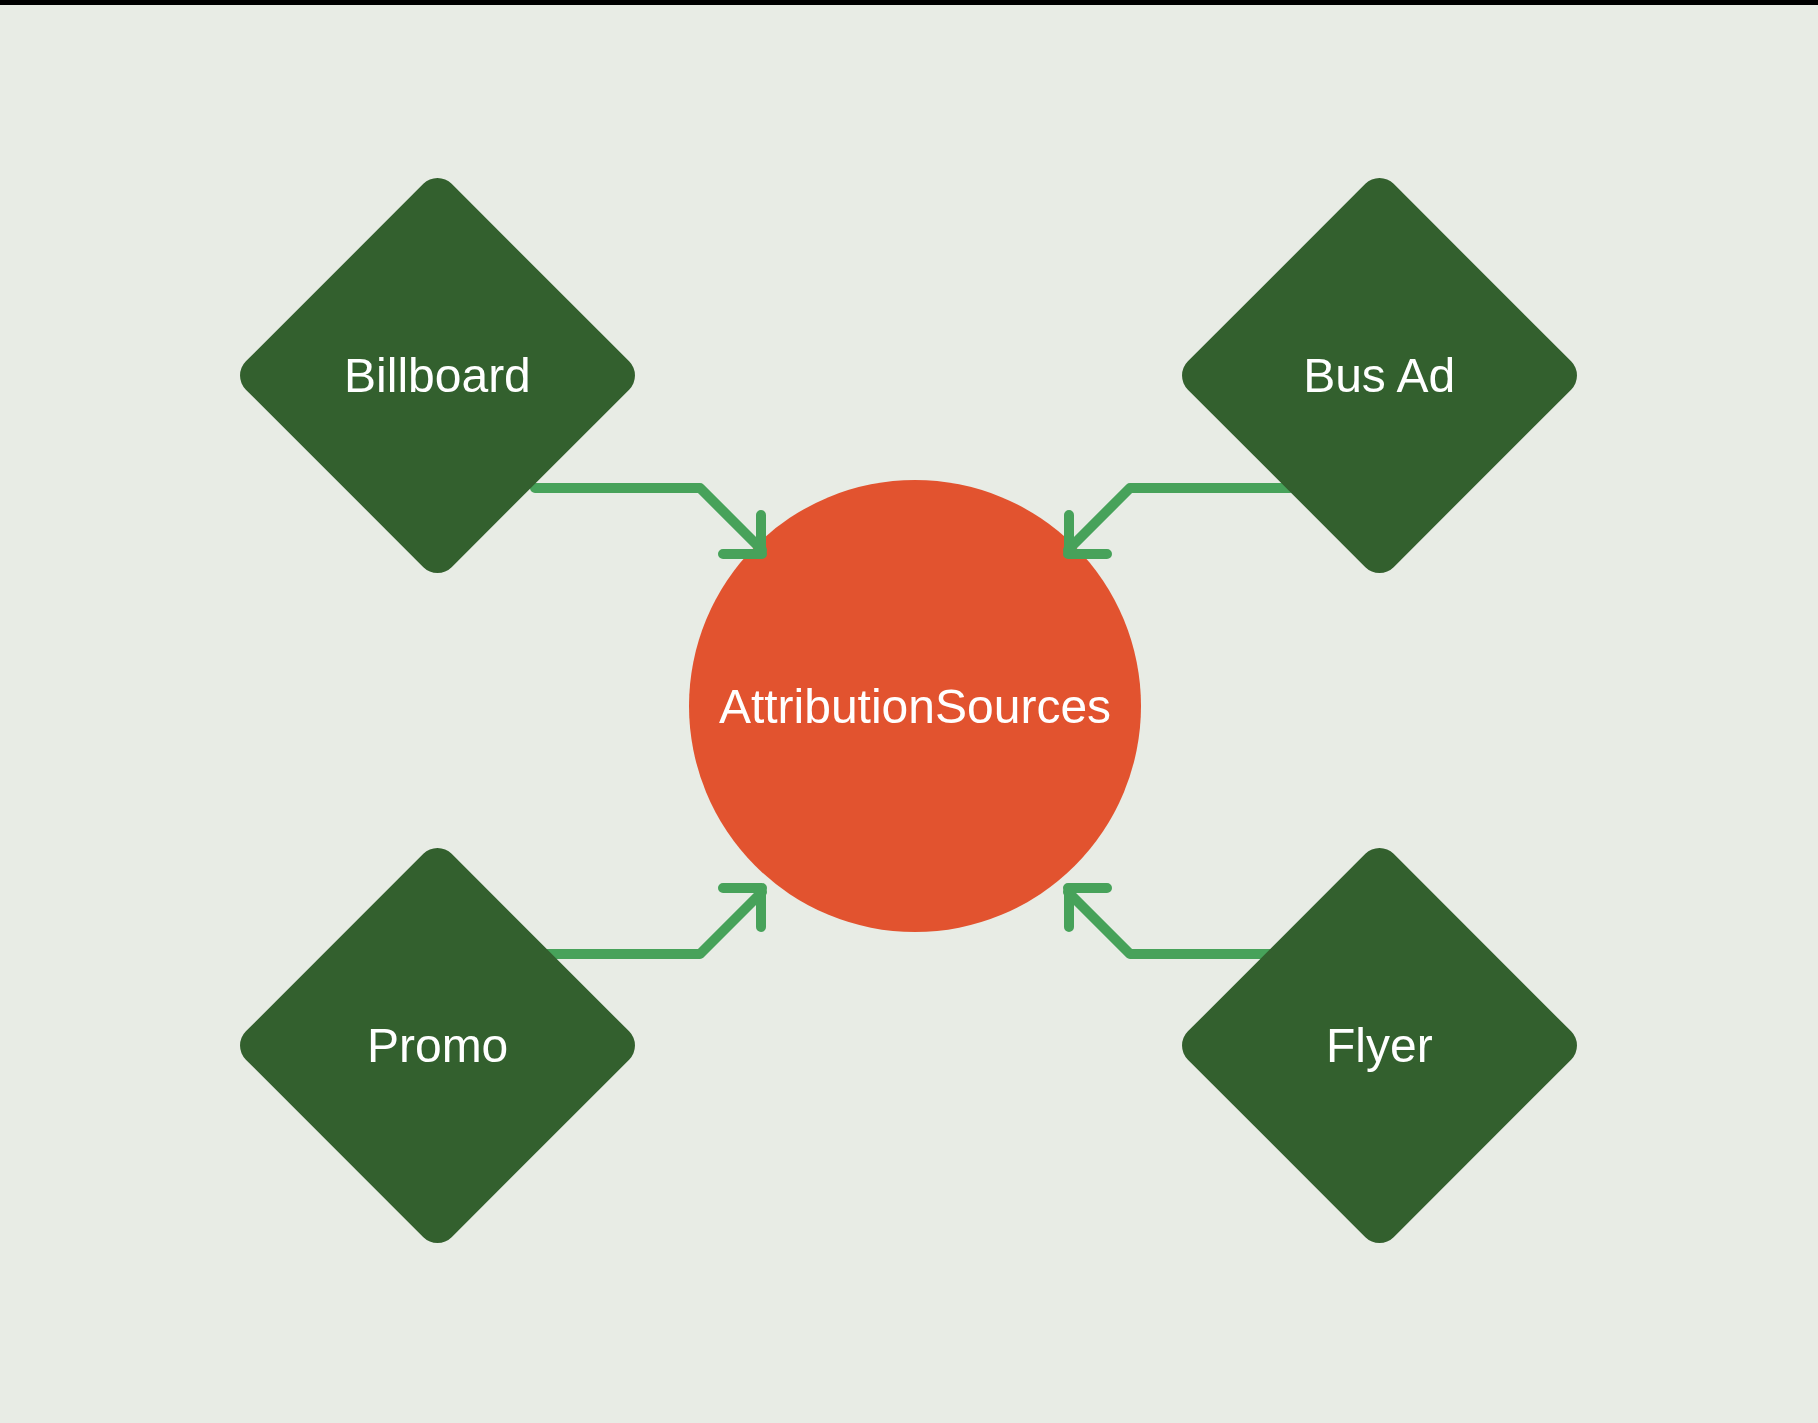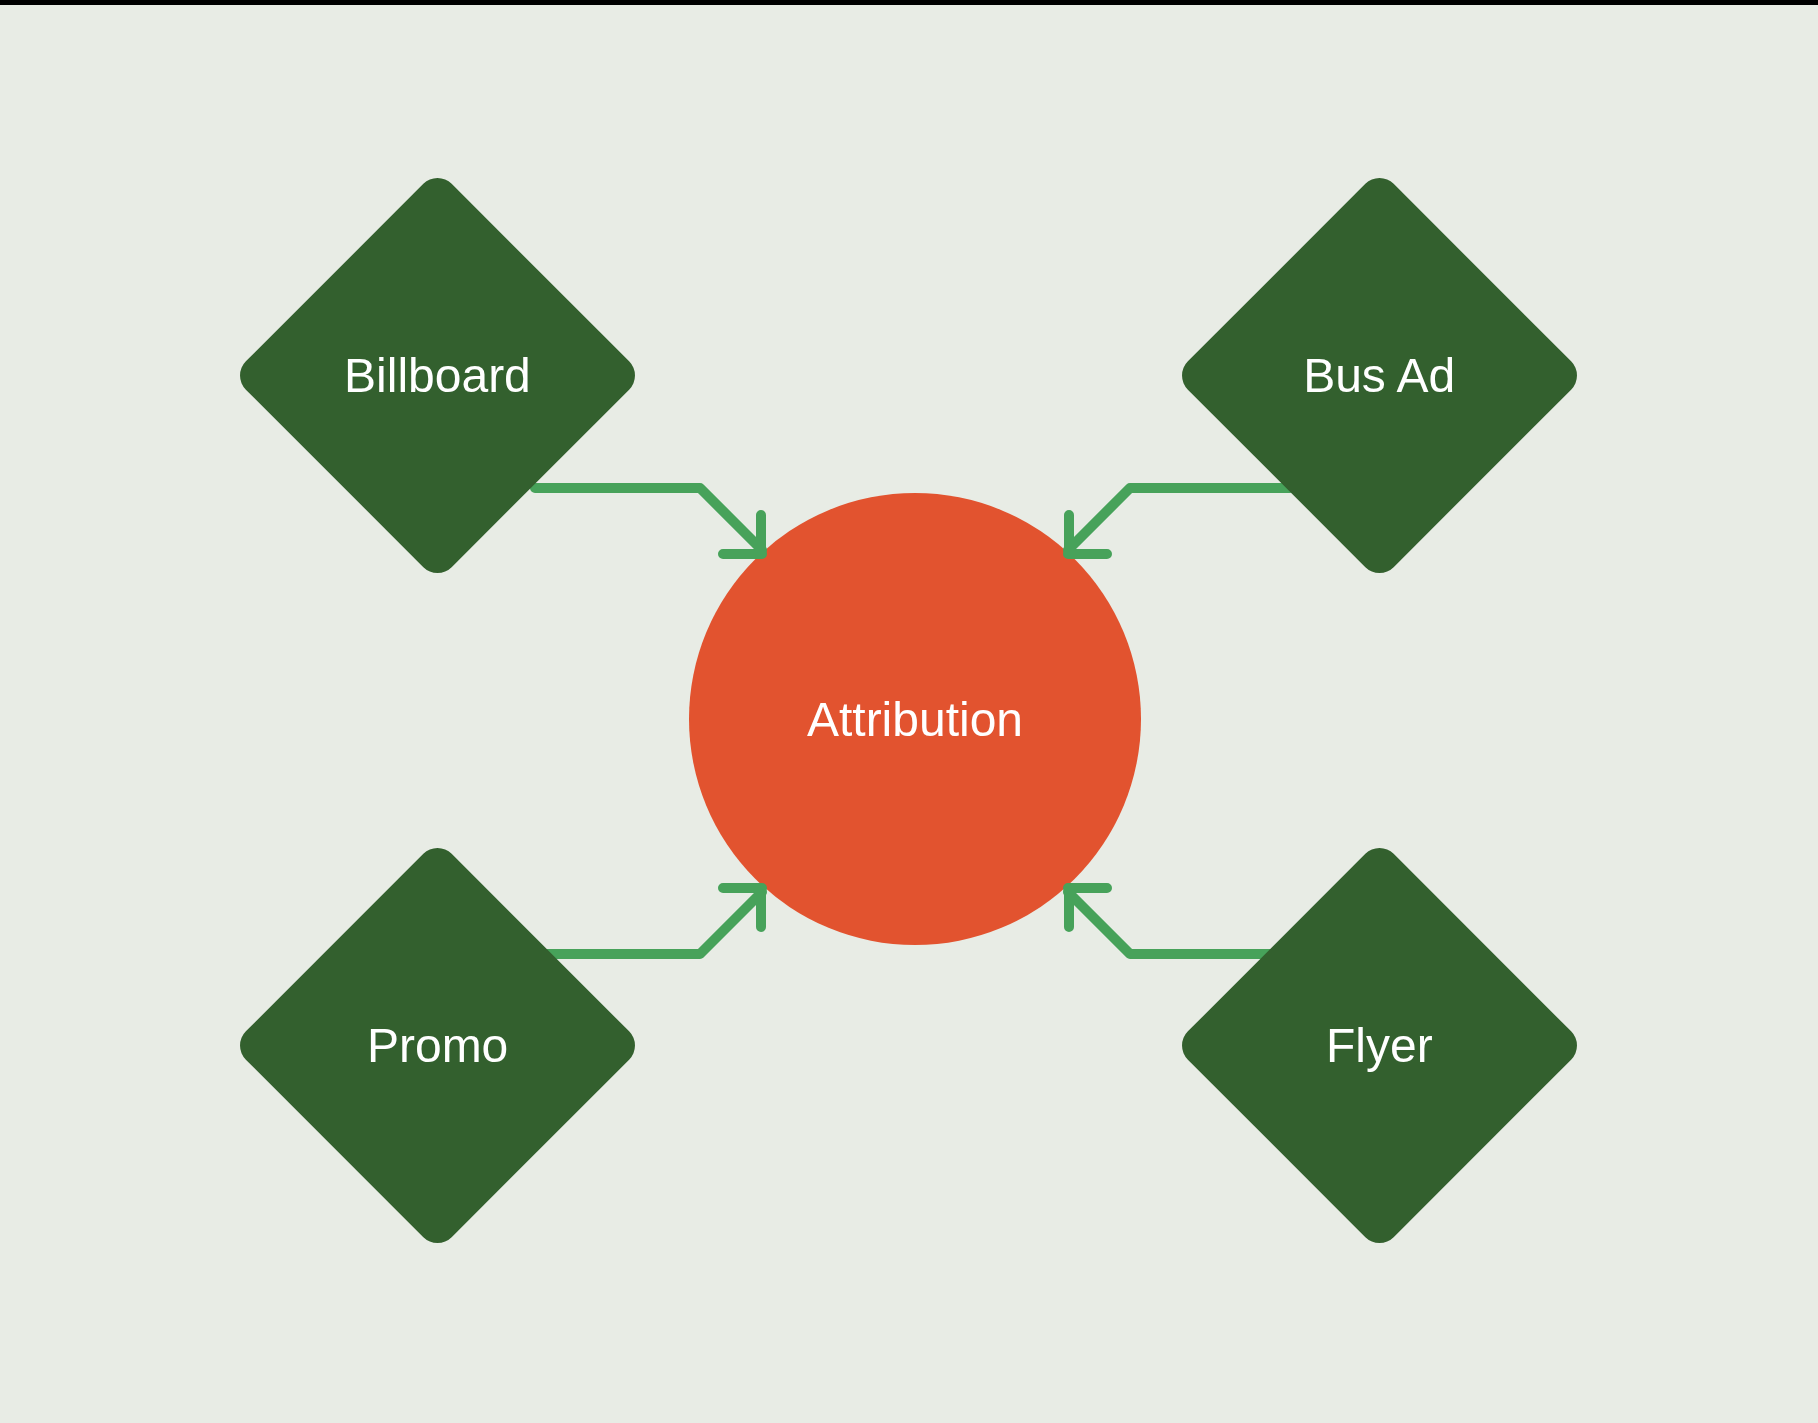--- a/index.html
+++ b/index.html
@@ -18,21 +18,21 @@
     overflow:hidden;
     font-family:"Liberation Sans","DejaVu Sans",sans-serif;
   }
   .top-bar{
     position:absolute;left:0;top:0;width:1818px;height:5px;
     background:var(--bar-black);
   }
   
   .circle{
     position:absolute;
-    left:689px;top:493px;width:452px;height:452px;
+    left:689px;top:480px;width:452px;height:452px;
     border-radius:50%;
     background:var(--center-orange);
     display:flex;flex-direction:row;
     align-items:center;justify-content:center;
     color:var(--label-white);
     font-size:48px;line-height:77px;font-weight:500;
     text-align:center;
   }
   
   svg.arrows{position:absolute;left:0;top:0;width:1818px;height:1423px;}
@@ -65,20 +65,21 @@
 </style>
 </head>
 <body>
 
 <div class="canvas">
 
   <div class="top-bar"></div>
 
   <div class="circle">
     <span>Attribution</span>
+    <span>Sources</span>
   </div>
 
   <svg class="arrows" viewBox="0 0 1818 1423" aria-hidden="true">
     <g>
       <path d="M535 488 H700 L762 550"></path>
       <path d="M723 554 H762 M761 515 V554"></path>
     </g>
     <g>
       <path d="M1290 488 H1130 L1068 550"></path>
       <path d="M1107 554 H1068 M1069 515 V554"></path>

